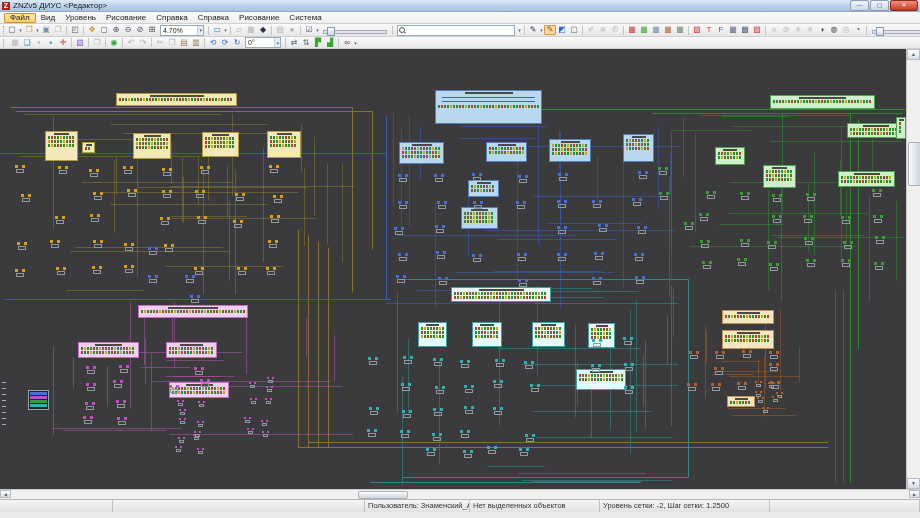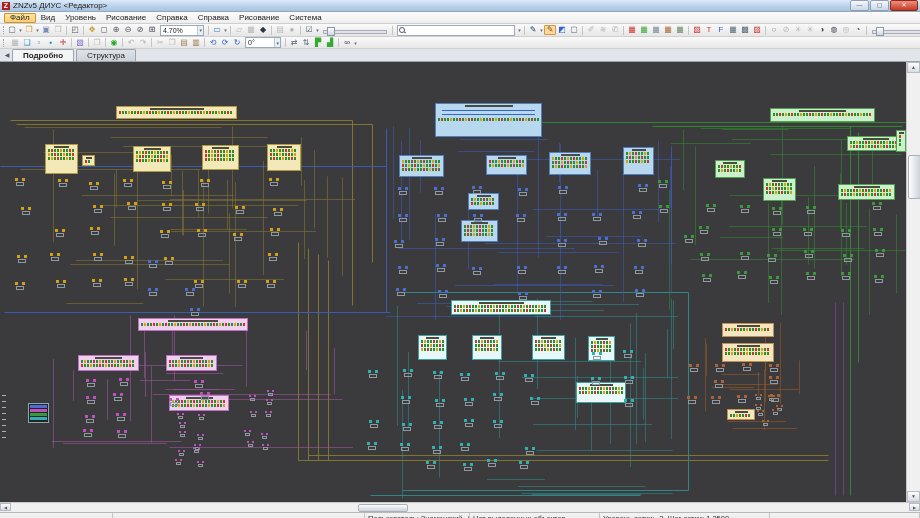--- a/index.html
+++ b/index.html
@@ -369,25 +369,20 @@
       <span class="tbtn">
         <span class="g" style="color: rgb(51, 170, 51);">▟</span>
       </span>
       <span class="tsep"></span>
       <span class="tbtn">
         <span class="g" style="color: rgb(68, 68, 85);">∞</span>
       </span>
       <span class="tcaret">▾</span>
     </div>
 
-  <div id="tabstrip">
-    <div id="tabnav">◀</div>
-  <div class="tab active">Подробно</div>
-      <div class="tab">Структура</div>
-    </div>
 
   <div id="canvasrow">
     <div id="canvas" style="background: rgb(59, 59, 61);">
         <svg width="906" height="440" id="wires">
           <line x1="10.5" y1="58.5" x2="352.5" y2="58.5" stroke="#8a7a2e" stroke-width="1" opacity="0.9"></line>
           <line x1="16.5" y1="62.5" x2="372.5" y2="62.5" stroke="#8a7a2e" stroke-width="1" opacity="0.9"></line>
           <line x1="352.5" y1="58.5" x2="352.5" y2="243.5" stroke="#8a7a2e" stroke-width="1" opacity="0.9"></line>
           <line x1="372.5" y1="62.5" x2="372.5" y2="200.5" stroke="#8a7a2e" stroke-width="1" opacity="0.9"></line>
           <line x1="298.5" y1="180.5" x2="298.5" y2="398.5" stroke="#8a7a2e" stroke-width="1" opacity="0.9"></line>
           <line x1="308.5" y1="186.5" x2="308.5" y2="398.5" stroke="#8a7a2e" stroke-width="1" opacity="0.9"></line>

